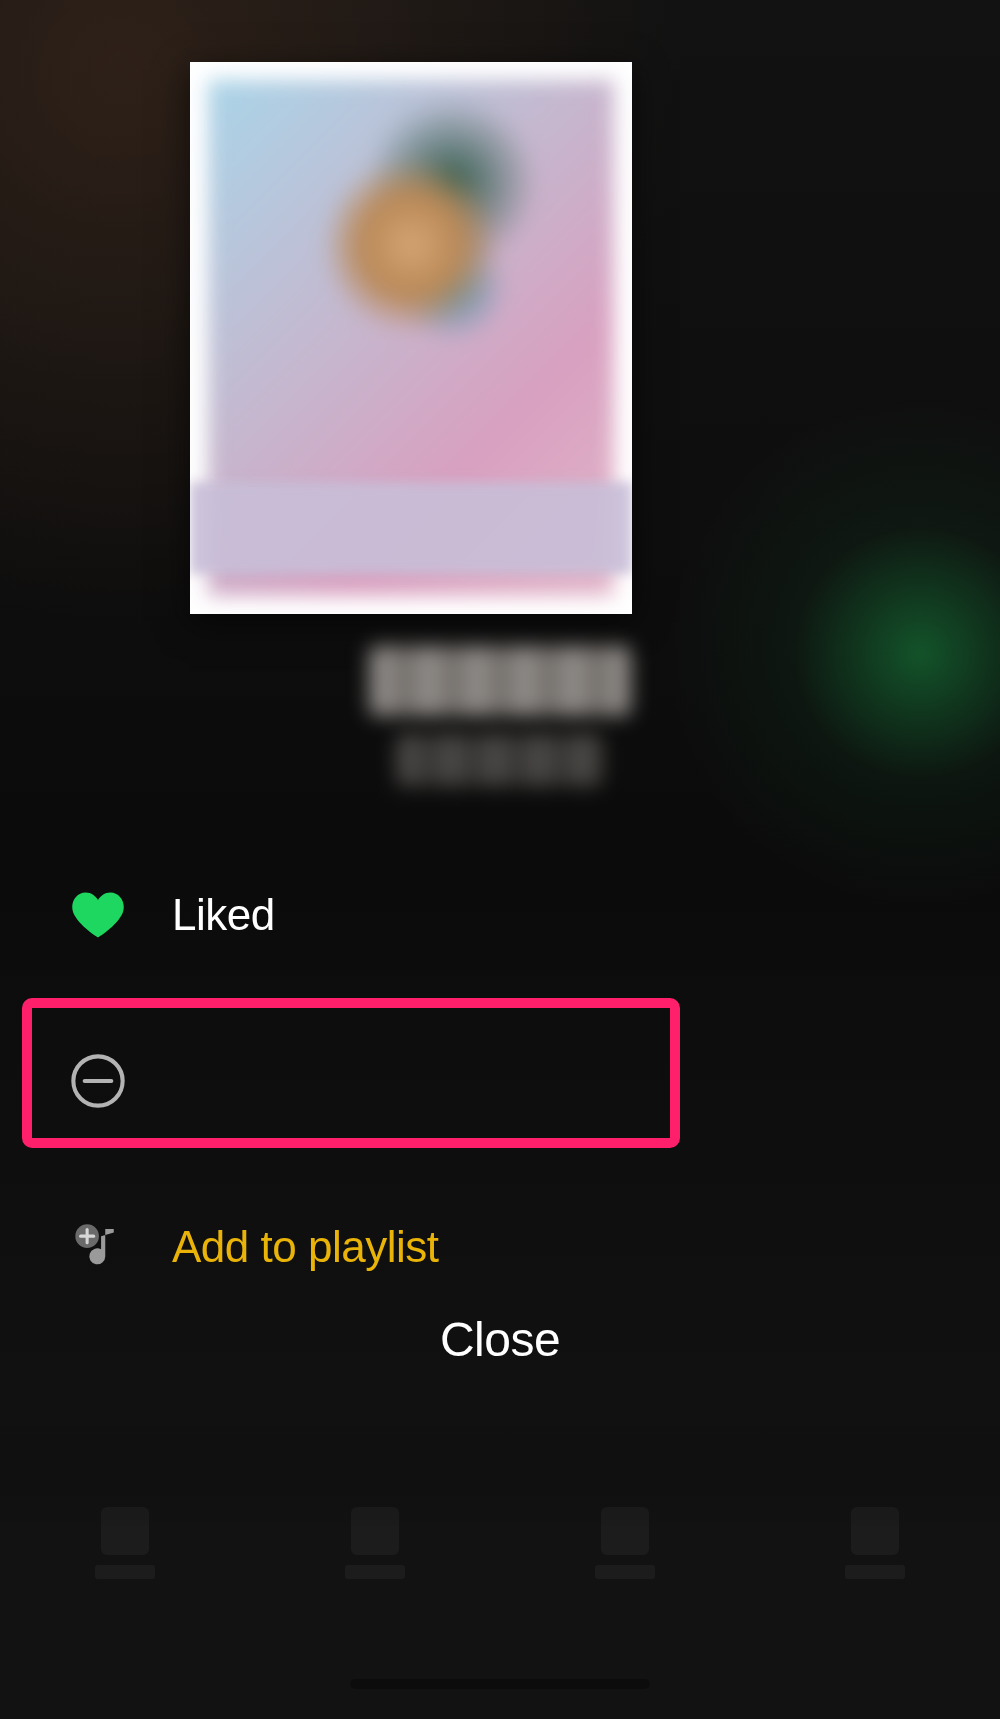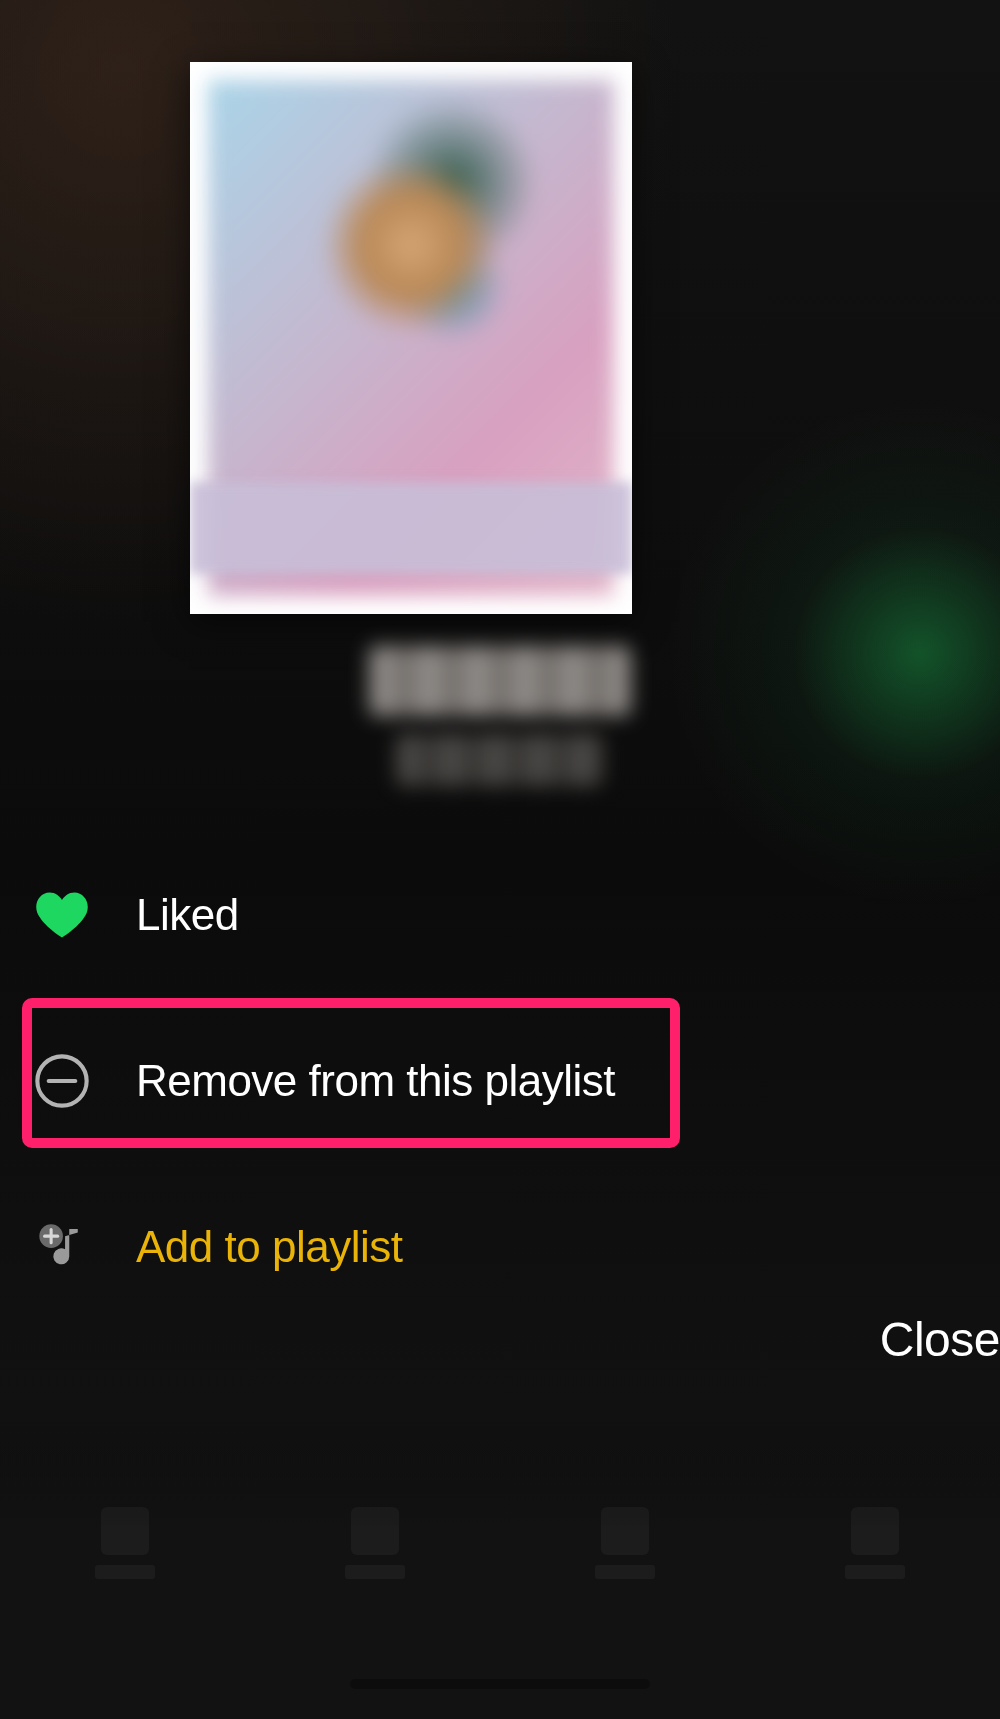--- a/index.html
+++ b/index.html
@@ -100,21 +100,21 @@
   
   .menu {
     position: absolute;
     left: 0; right: 0;
     top: 832px;
   }
   .item {
     display: flex;
     align-items: center;
     height: 166px;
-    padding-left: 32px;
+    padding-left: 68px;
     gap: 44px;
     color: #ffffff;
   }
   .item .icon {
     width: 60px;
     display: flex;
     align-items: center;
     justify-content: center;
   }
   .item .label {
@@ -135,21 +135,21 @@
     border-radius: 10px;
     box-sizing: border-box;
     pointer-events: none;
   }
 
   
   .close {
     position: absolute;
     left: 0; right: 0;
     top: 1312px;
-    text-align: right;
+    text-align: center;
     font-size: 48px;
     font-weight: 500;
     color: #ffffff;
     letter-spacing: -0.5px;
   }
 
   
   .shelf {
     position: absolute;
     left: 0; right: 0;
@@ -216,21 +216,20 @@
     <span class="label">Liked</span>
   </div>
 
   <div class="item">
     <span class="icon">
       <svg width="58" height="58" viewBox="0 0 24 24">
         <circle cx="12" cy="12" r="10.2" fill="none" stroke="#b3b3b3" stroke-width="1.7"></circle>
         <line x1="6.5" y1="12" x2="17.5" y2="12" stroke="#b3b3b3" stroke-width="1.7" stroke-linecap="round"></line>
       </svg>
     </span>
-    <span class="label">Remove from this playlist</span>
   </div>
 
   <div class="item dim">
     <span class="icon">
       <svg width="58" height="58" viewBox="0 0 32 32">
 
         <path d="M20 6 v15.2 a4.4 4.4 0 1 1 -2.3 -3.9 V10 l7 -2 V6 z" fill="#9a9a9a"></path>
 
         <circle cx="10" cy="10" r="6.5" fill="#6a6a6a"></circle>
         <line x1="10" y1="6.4" x2="10" y2="13.6" stroke="#d7d7d7" stroke-width="1.7" stroke-linecap="round"></line>

